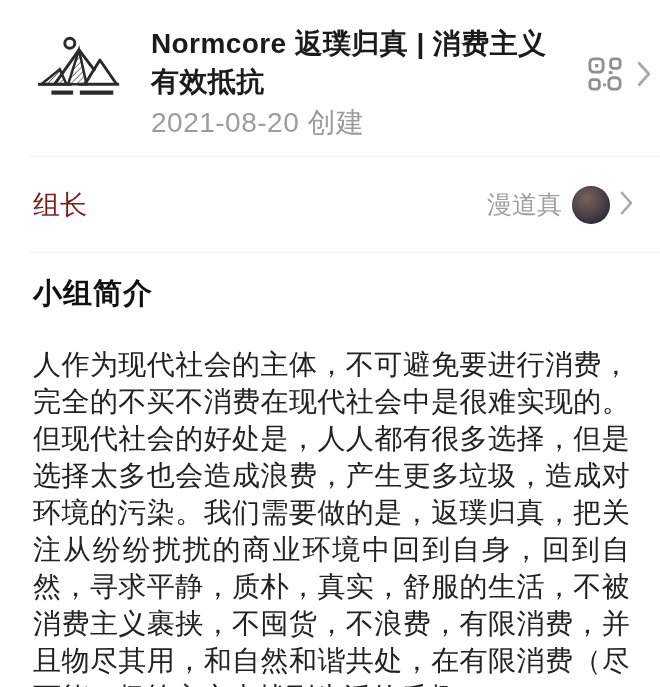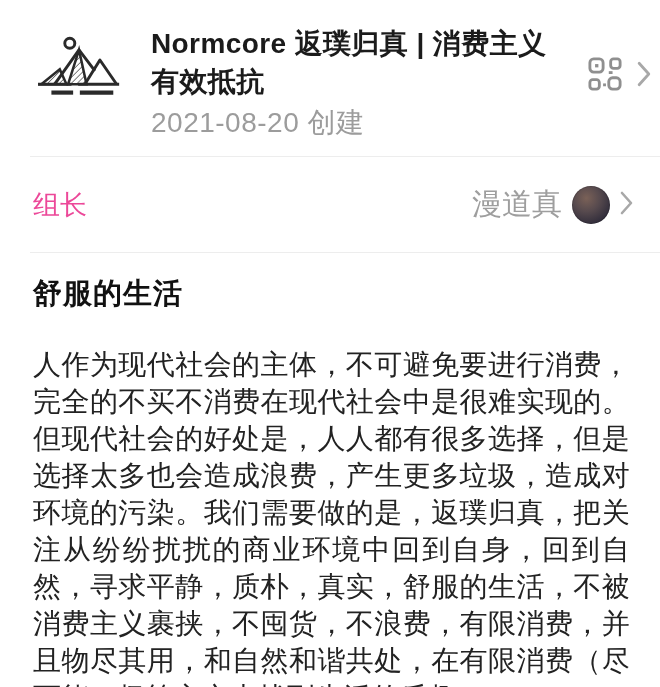--- a/index.html
+++ b/index.html
@@ -27,23 +27,23 @@
   .created-date { margin-top: 9px; font-size: 28px; line-height: 26px; color: #9c9c9c; letter-spacing: 0.5px; }
   .header-actions { flex: none; display: flex; align-items: center; gap: 15px; margin-top: 32px; align-self: flex-start; }
   .qr-btn, .chev { background: none; border: none; padding: 0; cursor: pointer; display: inline-flex; }
 
   
   .divider { height: 1px; background: #ededed; margin-left: 30px; }
   .divider.first { margin-top: 20px; }
 
   
   .leader-row { display: flex; justify-content: space-between; align-items: center; height: 95px; padding: 0 26px 0 33px; cursor: pointer; }
-  .leader-label { font-size: 27px; color: #ec4899; font-weight: 500; }
+  .leader-label { font-size: 27px; color: #7f1d1d; font-weight: 500; }
   .leader-right { display: flex; align-items: center; gap: 10px; }
-  .leader-name { font-size: 30px; color: #9e9e9e; }
+  .leader-name { font-size: 25px; color: #9e9e9e; }
   .avatar {
     width: 38px; height: 38px; border-radius: 50%; flex: none;
     background: radial-gradient(circle at 38% 32%, #7a6157 0%, #574a4e 38%, #35303d 72%, #23202b 100%);
     box-shadow: inset 0 0 0 1px rgba(0,0,0,.15);
   }
 
   
   .section-heading { margin: 24px 33px 0 33px; font-size: 29px; line-height: 32px; font-weight: 700; color: #111; letter-spacing: 1px; }
   .section-body {
     margin: 37px 30px 0 33px;
@@ -119,17 +119,17 @@
         <svg width="14" height="24" viewBox="0 0 14 24" fill="none">
           <path d="M2 2 L11 12 L2 22" stroke="#a8a8a8" stroke-width="2.6" stroke-linecap="round" stroke-linejoin="round"></path>
         </svg>
       </span>
     </div>
   </div>
 
   <div class="divider"></div>
 
   <section>
-    <h2 class="section-heading">舒服的生活</h2>
+    <h2 class="section-heading">小组简介</h2>
     <p class="section-body">人作为现代社会的主体，不可避免要进行消费，完全的不买不消费在现代社会中是很难实现的。但现代社会的好处是，人人都有很多选择，但是选择太多也会造成浪费，产生更多垃圾，造成对环境的污染。我们需要做的是，返璞归真，把关注从纷纷扰扰的商业环境中回到自身，回到自然，寻求平静，质朴，真实，舒服的生活，不被消费主义裹挟，不囤货，不浪费，有限消费，并且物尽其用，和自然和谐共处，在有限消费（尽可能）极简主义中找到生活的乐趣。</p>
   </section>
 
 </div>
 
 </body></html>

